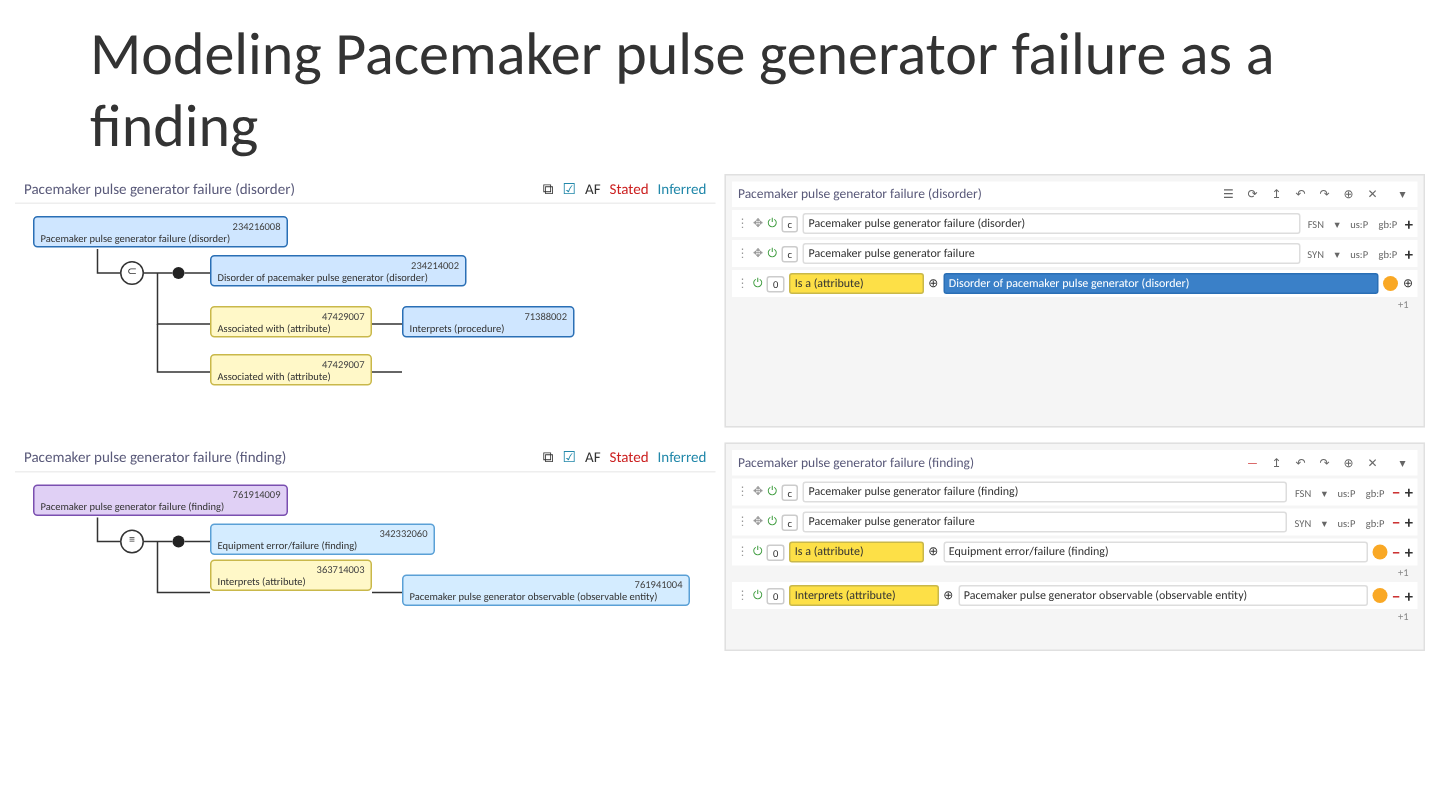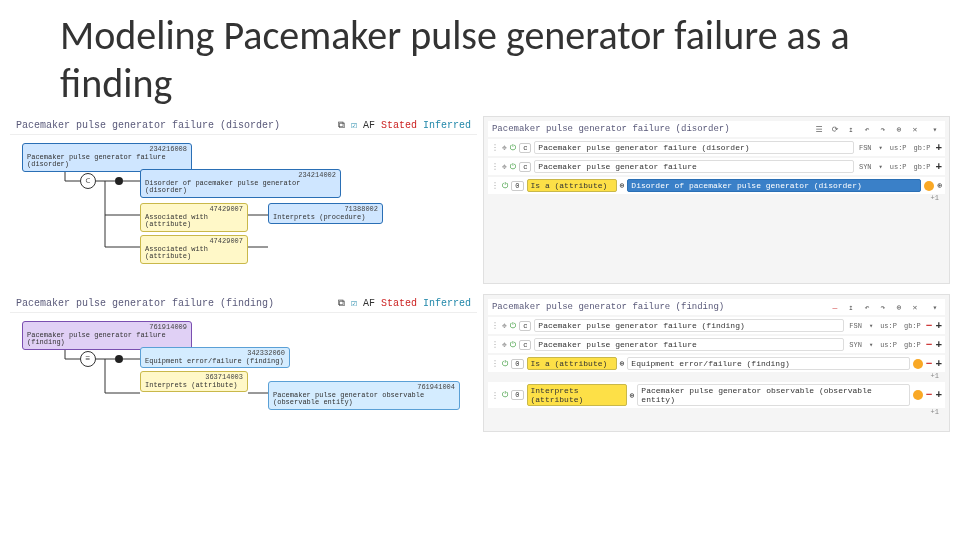--- a/index.html
+++ b/index.html
@@ -1,18 +1,18 @@
 <!DOCTYPE html>
 <html><head>
 <meta charset="utf-8">
 <style>
 * { box-sizing: border-box; margin: 0; padding: 0; }
 body { width: 960px; height: 540px; background: #fff; font-family: Calibri, Arial, sans-serif; font-size: 9px; color: #333; overflow: hidden; }
 .title { font-size: 40px; font-weight: 400; padding: 12px 60px 8px 60px; line-height: 1.2; }
-.panel-pair { display: flex; gap: 6px; padding: 0 10px; margin-bottom: 10px; font-family: Liberation Mono, monospace; }
+.panel-pair { display: flex; gap: 6px; padding: 0 10px; margin-bottom: 10px; }
 .left-panel { width: 470px; }
 .right-panel { width: 470px; }
 .panel-header { display: flex; align-items: center; gap: 6px; padding: 3px 6px; font-size: 10px; }
 .panel-header .ph-title { flex: 1; color: #5a5a7a; }
 .hdr-icons { display: flex; gap: 6px; align-items: center; font-size: 10px; }
 .hdr-icons span { cursor: pointer; }
 .af { color: #333; }
 .stated { color: #c22; }
 .inferred { color: #28a; }
 .diagram { position: relative; height: 150px; border-top: 1px solid #eee; }
@@ -72,21 +72,21 @@
         <path d="M95 80 L95 112 L130 112"></path>
             <path d="M238 112 L258 112"></path>
       </g>
         </svg>
       <div class="node blue" style="top:8px;left:12px;width:170px">
         <div class="nid">234216008</div>
         <div class="nlabel">Pacemaker pulse generator failure (disorder)</div>
       </div>
       <div class="circle" style="top:38px;left:70px">⊂</div>
       <div class="dot" style="top:42px;left:105px"></div>
-      <div class="node blue" style="top:34px;left:130px;width:201px">
+      <div class="node blue" style="top:34px;left:130px;width:171px">
         <div class="nid">234214002</div>
         <div class="nlabel">Disorder of pacemaker pulse generator (disorder)</div>
       </div>
       <div class="node yellow" style="top:68px;left:130px;width:108px">
         <div class="nid">47429007</div>
         <div class="nlabel">Associated with (attribute)</div>
       </div>
       <div class="node blue" style="top:68px;left:258px;width:115px">
         <div class="nid">71388002</div>
         <div class="nlabel">Interprets (procedure)</div>

